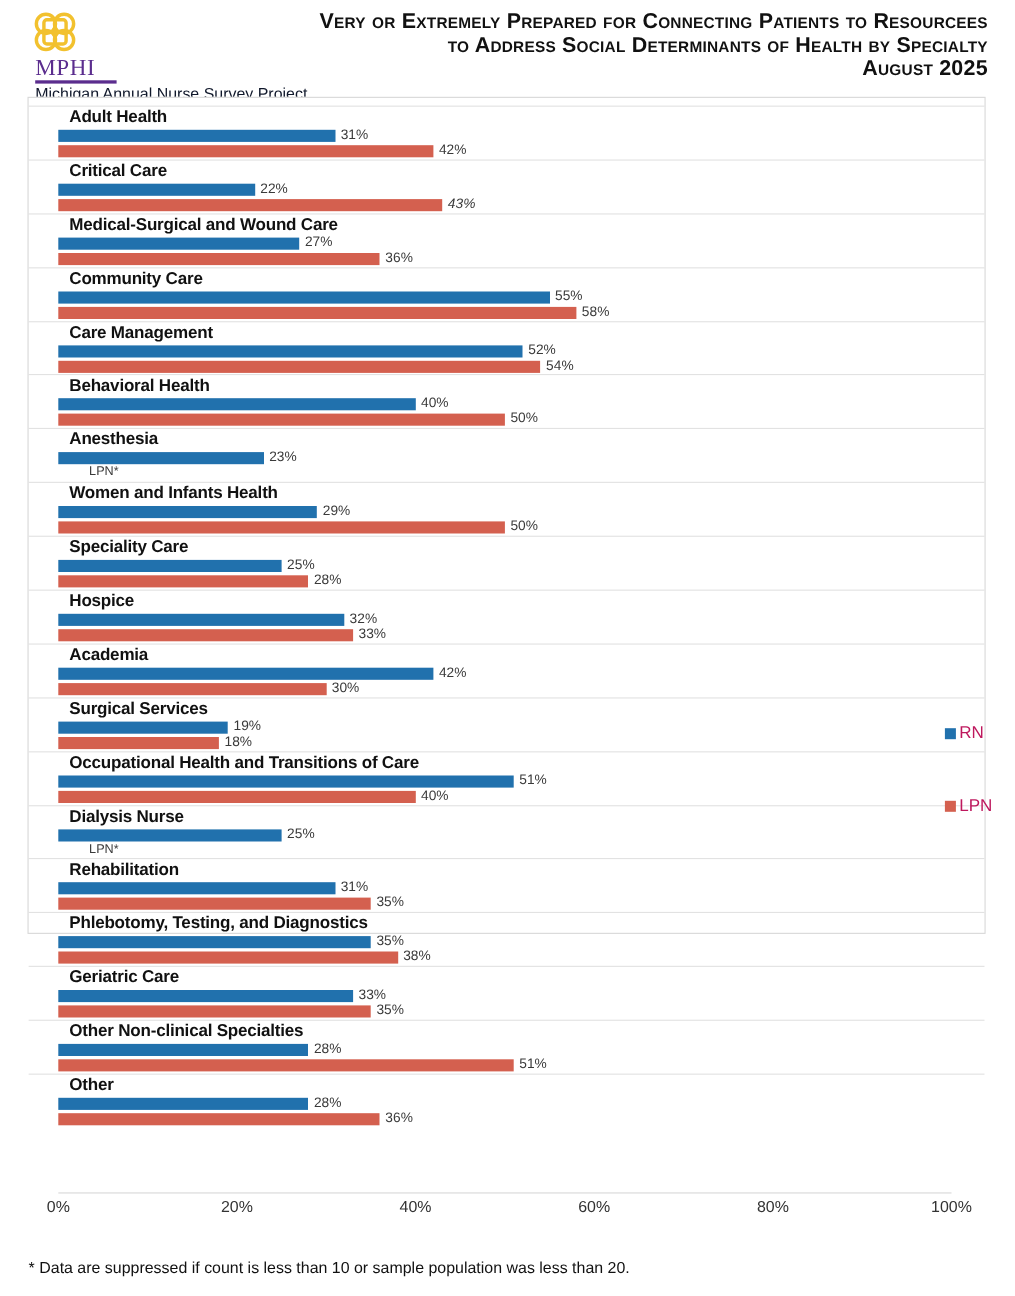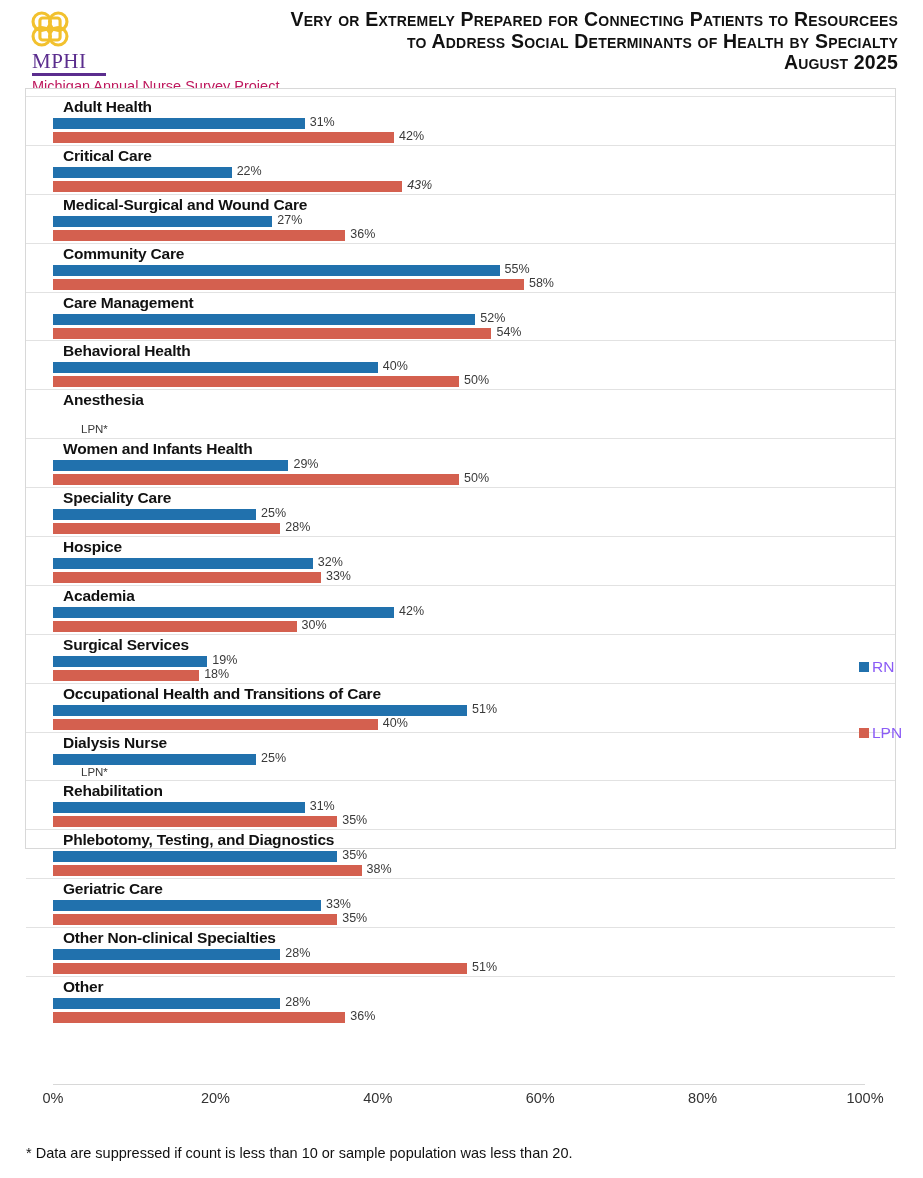--- a/index.html
+++ b/index.html
@@ -47,21 +47,21 @@
     letter-spacing: 0.5px;
     display: block;
     padding-bottom: 1px;
     border-bottom: 3px solid #5B2D8E;
     width: 74px;
   }
   #logo-tagline {
     display: block;
     margin-top: 3px;
     font-size: 14.5px;
-    color: #be185d;
+    color: #0f172a;
     white-space: nowrap;
   }
 
   #title-block {
     position: absolute;
     right: 25px; top: 9px;
     width: 640px;
     text-align: right;
     font-family: "Liberation Sans", sans-serif;
     font-weight: bold;
@@ -182,21 +182,21 @@
     height: 20px;
     margin-bottom: 46px;
   }
   .legend-swatch {
     width: 10px; height: 10px;
     flex: 0 0 10px;
     margin-right: 3px;
   }
   .legend-label {
     font-size: 15.5px;
-    color: #8b5cf6;
+    color: #be185d;
   }
 
   
   #footnote {
     position: absolute;
     left: 26px;
     top: 1145px;
     font-size: 14.5px;
     color: #111;
     white-space: nowrap;
@@ -300,20 +300,24 @@
           <div class="bar rn" style="width: 324.8px; background: rgb(33, 113, 173);"></div>
           <span class="bar-value" style="left: 329.8px;">40%</span>
         </div>
         <div class="bar-track lpn">
           <div class="bar lpn" style="width: 406px; background: rgb(212, 96, 79);"></div>
           <span class="bar-value" style="left: 411px;">50%</span>
         </div>
       </div>
       <div class="cat-row">
         <div class="cat-label">Anesthesia</div>
+        <div class="bar-track rn">
+          <div class="bar rn" style="width: 186.76px; background: rgb(33, 113, 173);"></div>
+          <span class="bar-value" style="left: 191.76px;">23%</span>
+        </div>
         <div class="bar-track lpn">
           <span class="suppressed-label">LPN*</span>
         </div>
       </div>
       <div class="cat-row">
         <div class="cat-label">Women and Infants Health</div>
         <div class="bar-track rn">
           <div class="bar rn" style="width: 235.48px; background: rgb(33, 113, 173);"></div>
           <span class="bar-value" style="left: 240.48px;">29%</span>
         </div>

